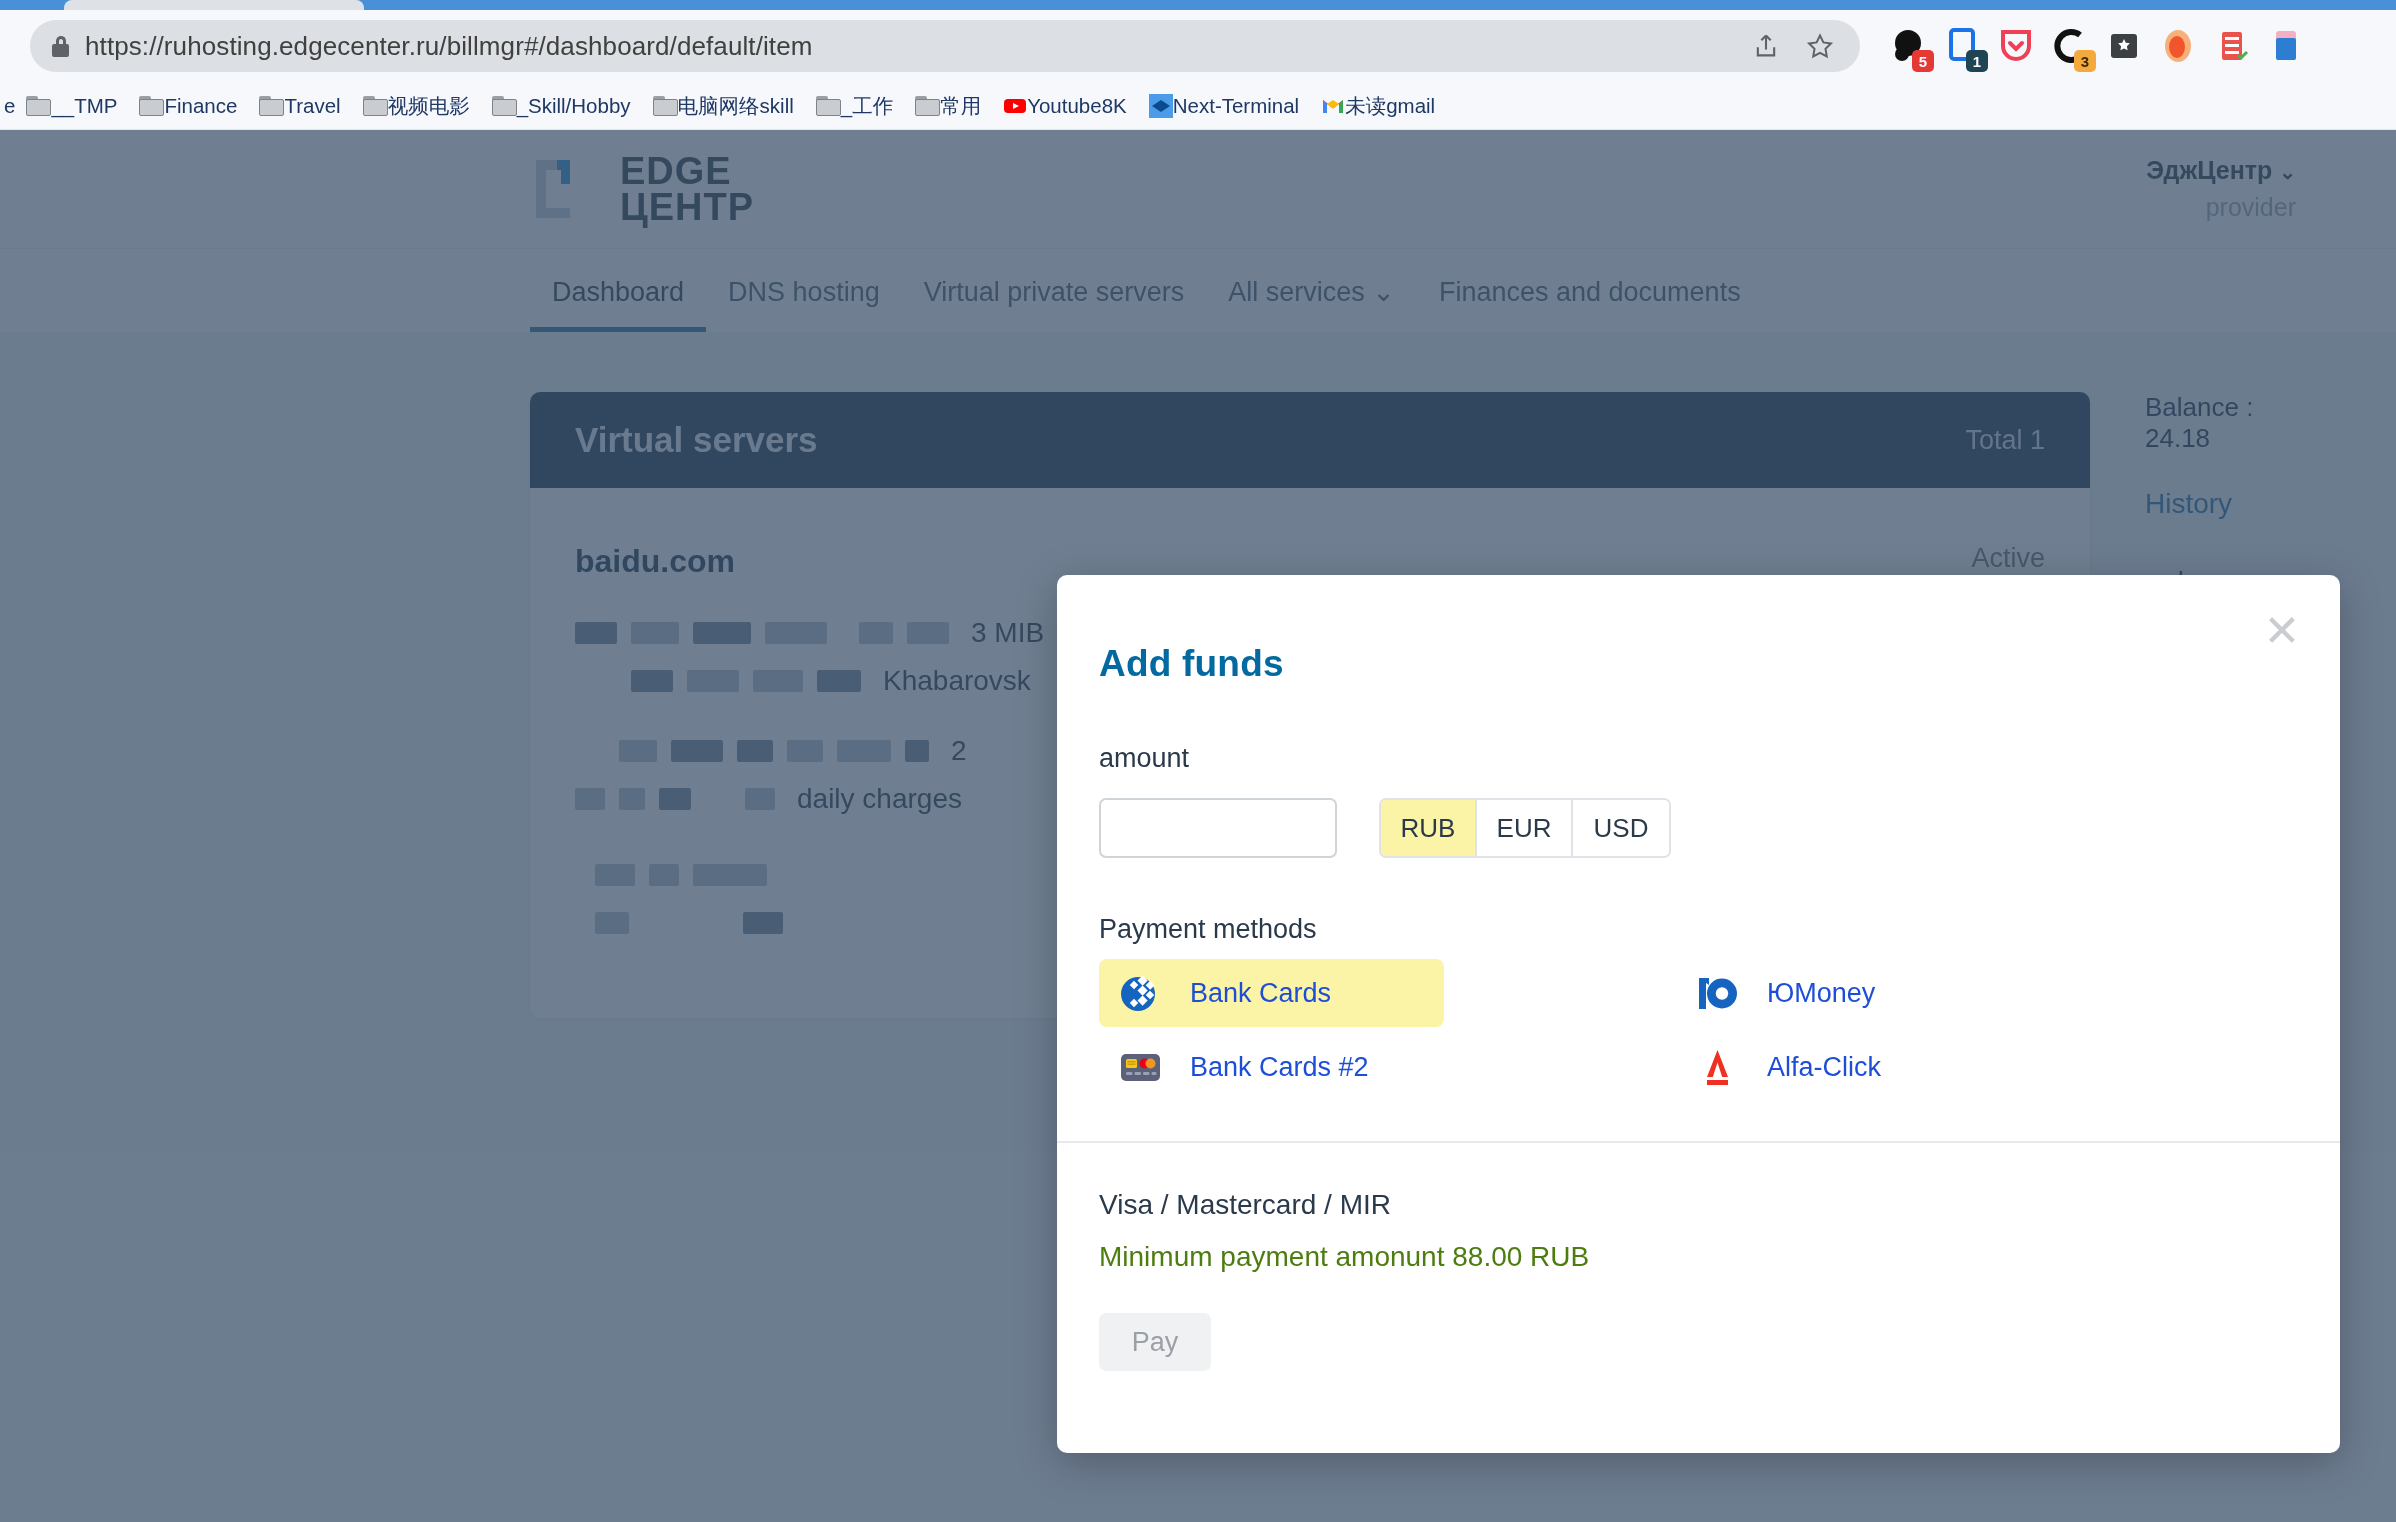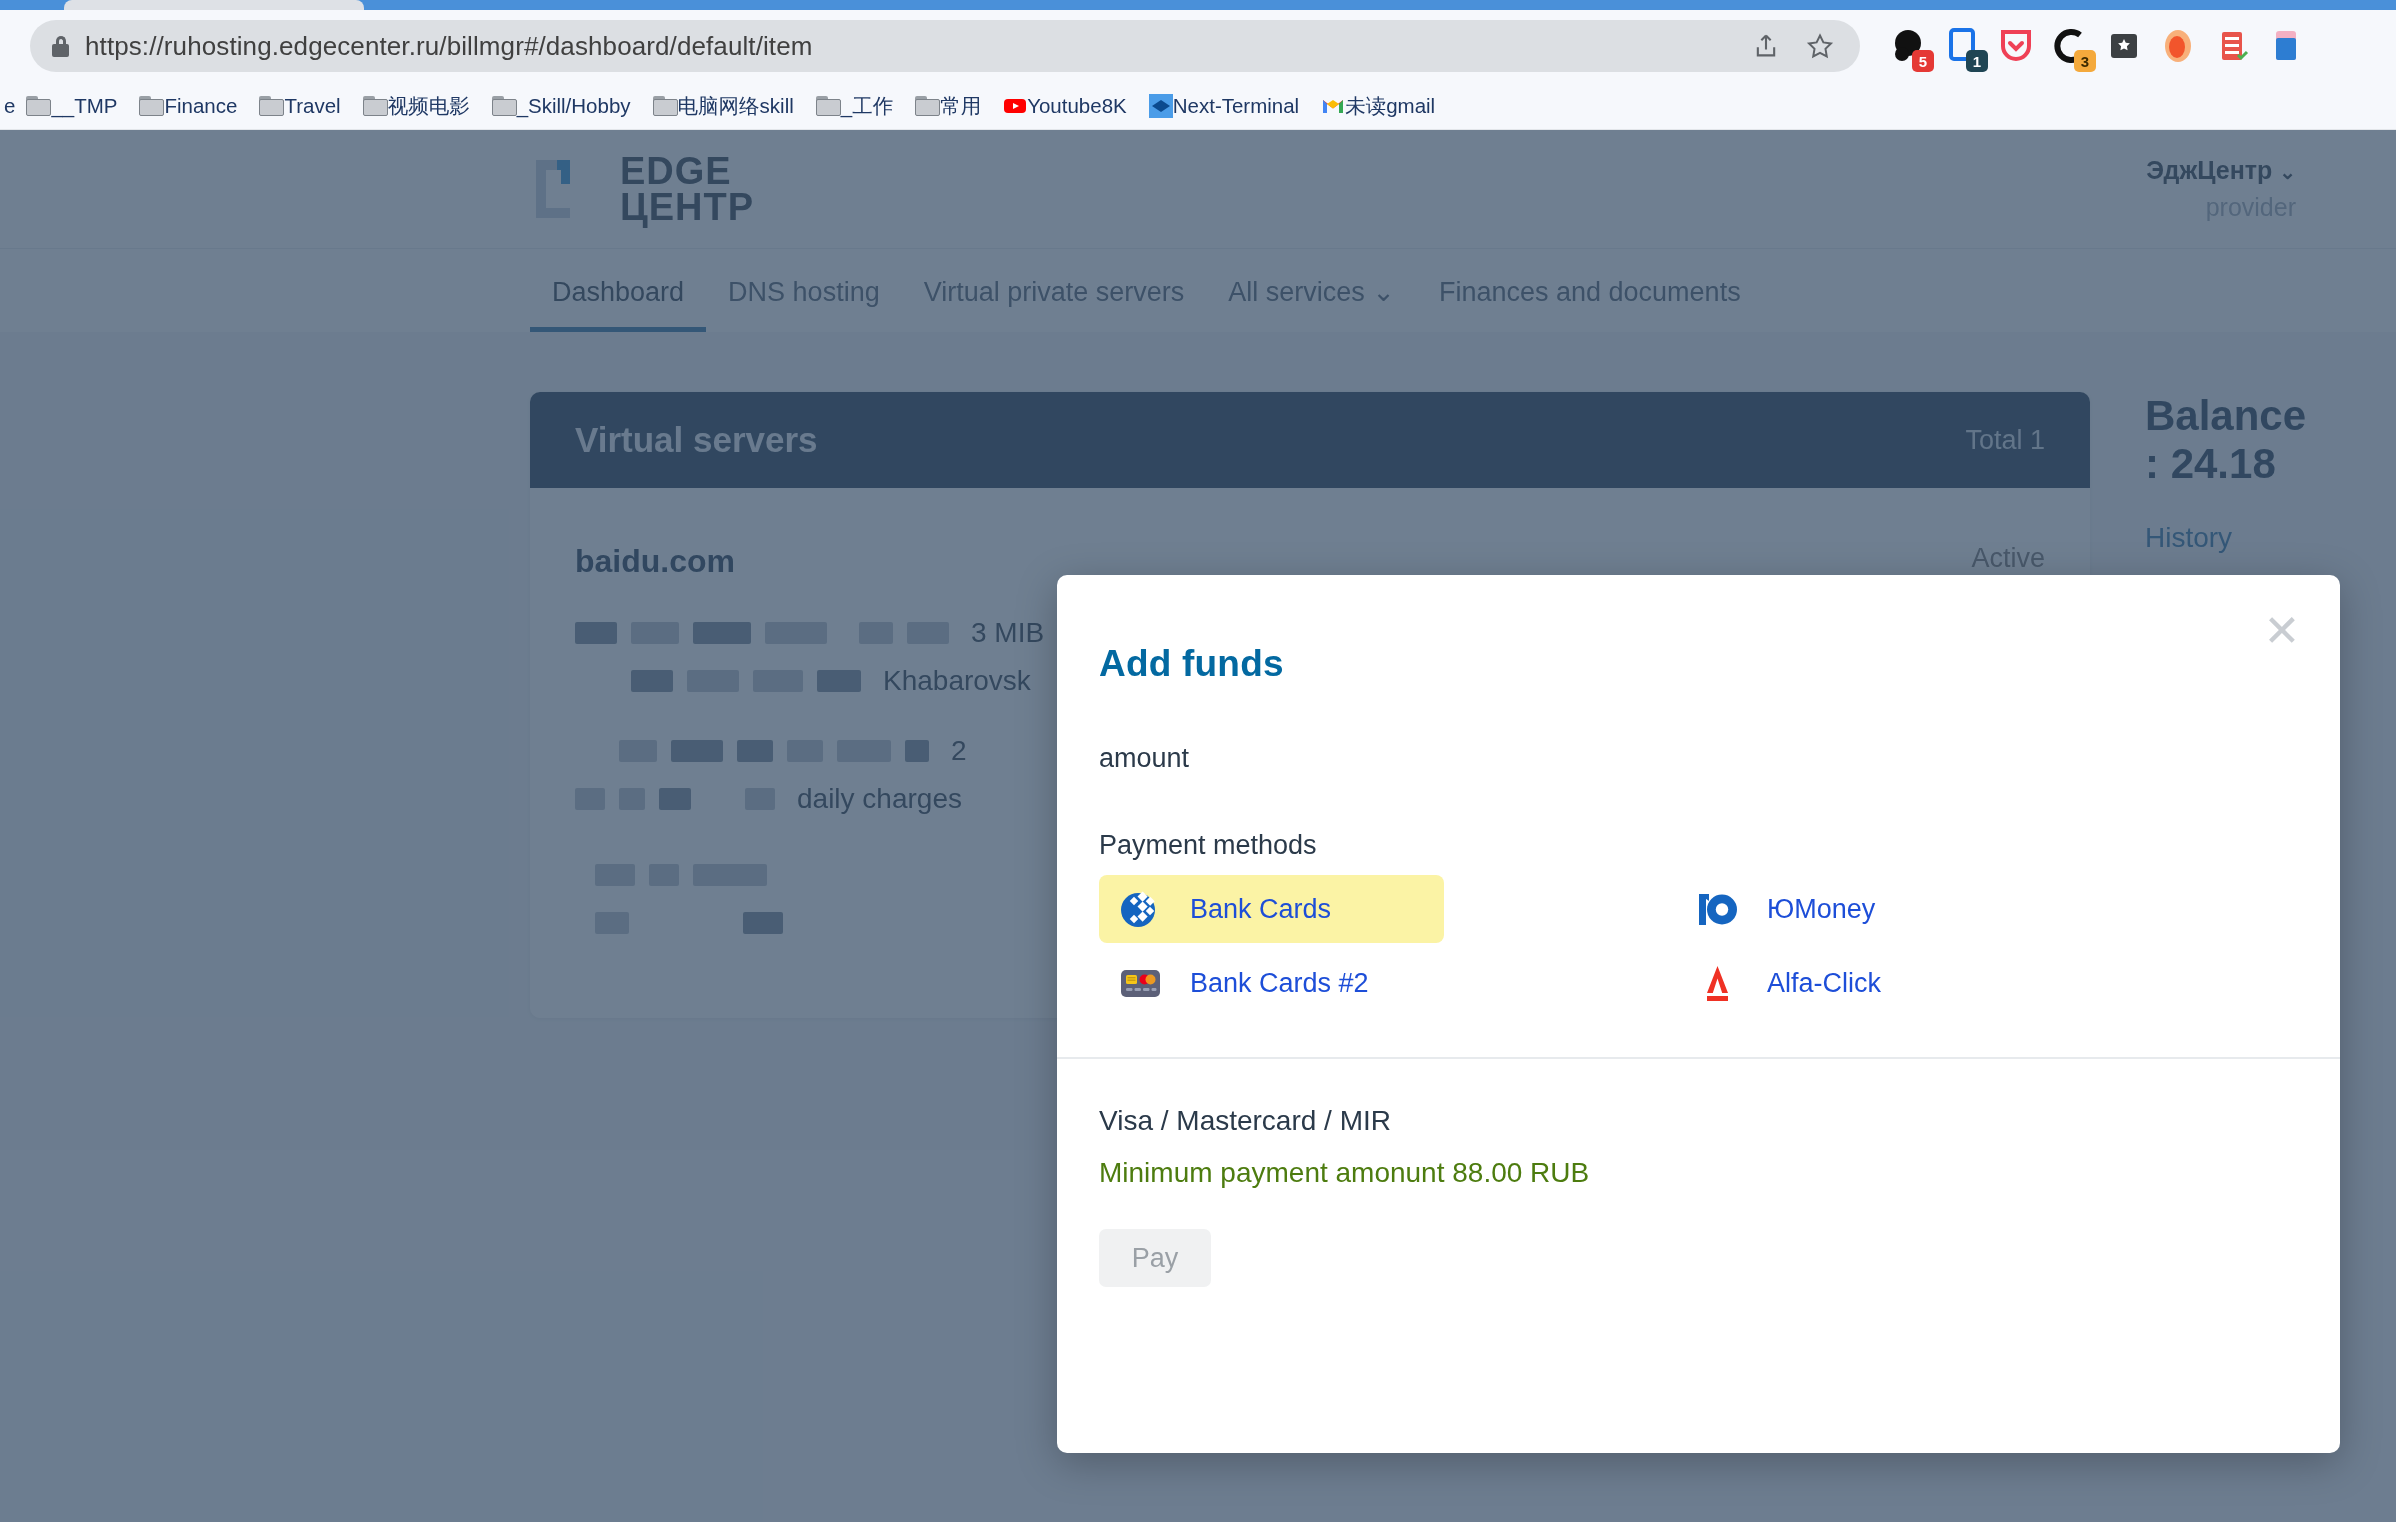--- a/index.html
+++ b/index.html
@@ -113,21 +113,21 @@
   .server-name { font-size: 32px; font-weight:bold; color:#21384f; }
   .server-status { font-size: 27px; color:#737373; }
 
   .specs { margin-top: 40px; }
   .spec-line { display:flex; align-items:center; gap: 14px; margin-bottom: 22px; height:26px; }
   .blk { background:#5f7184; border-radius:2px; height: 22px; opacity:.85; }
   .blk.l { opacity:.45; }
   .spec-txt { font-size: 28px; color:#2b3a4a; margin-left: 8px; }
 
   .side { flex: 1; }
-  .balance-title { font-size: 42px; font-weight:bold; color:#21384f; }
+  .balance-title { font-size: 26px; font-weight:normal; color:#21384f; }
   .balance-link { font-size: 28px; color:#2d6fa3; margin-top: 34px; }
   .side-sub { font-size: 28px; color:#2b3a4a; margin-top: 46px; }
   .side-head2 { font-size: 34px; font-weight:bold; color:#21384f; margin-top: 150px; }
   .green-btn {
     margin-top: 110px; height: 74px; background:#6b8a4f; border-radius:8px;
   }
 
   
   .overlay {
     position:absolute; left:0; top:130px; width:2396px; height:1392px;
@@ -476,20 +476,28 @@
 
   <div class="overlay"></div>
 
   <div class="modal">
     <div class="modal-close">✕</div>
 
     <div class="modal-title">Add funds</div>
 
     <div class="modal-top">
       <div class="field-label">amount</div>
+      <div class="amount-row">
+        <input class="amount-input" type="text" value="" style="">
+        <div class="ccy-group">
+          <div class="ccy sel">RUB</div>
+          <div class="ccy">EUR</div>
+          <div class="ccy">USD</div>
+        </div>
+      </div>
 
       <div class="pm-label">Payment methods</div>
 
       <div class="pm-grid">
 
         <div class="pm-item sel">
           <span class="pm-icon">
             <svg width="47" height="47" viewBox="0 0 47 47">
               <circle cx="21" cy="24" r="17" fill="#1565c0"></circle>
               <g fill="#ffffff">

